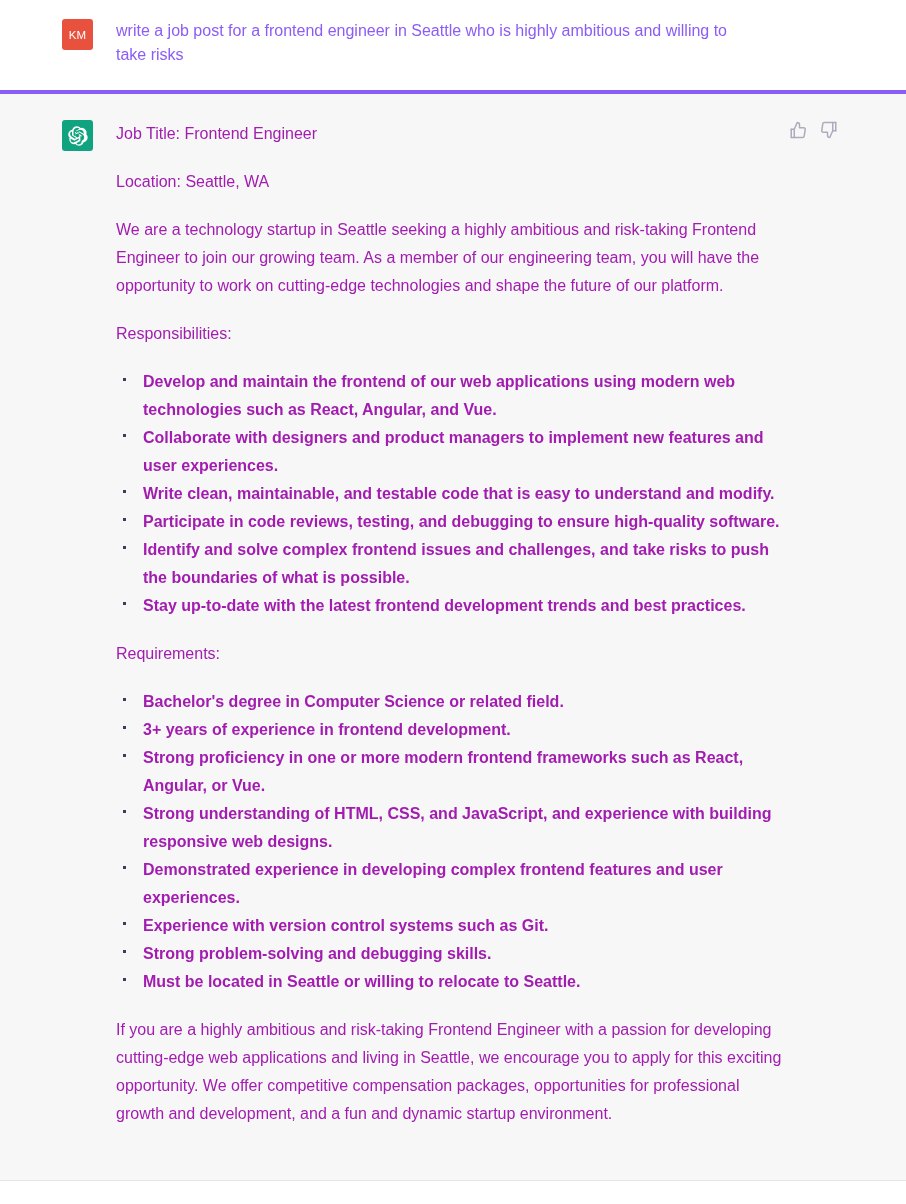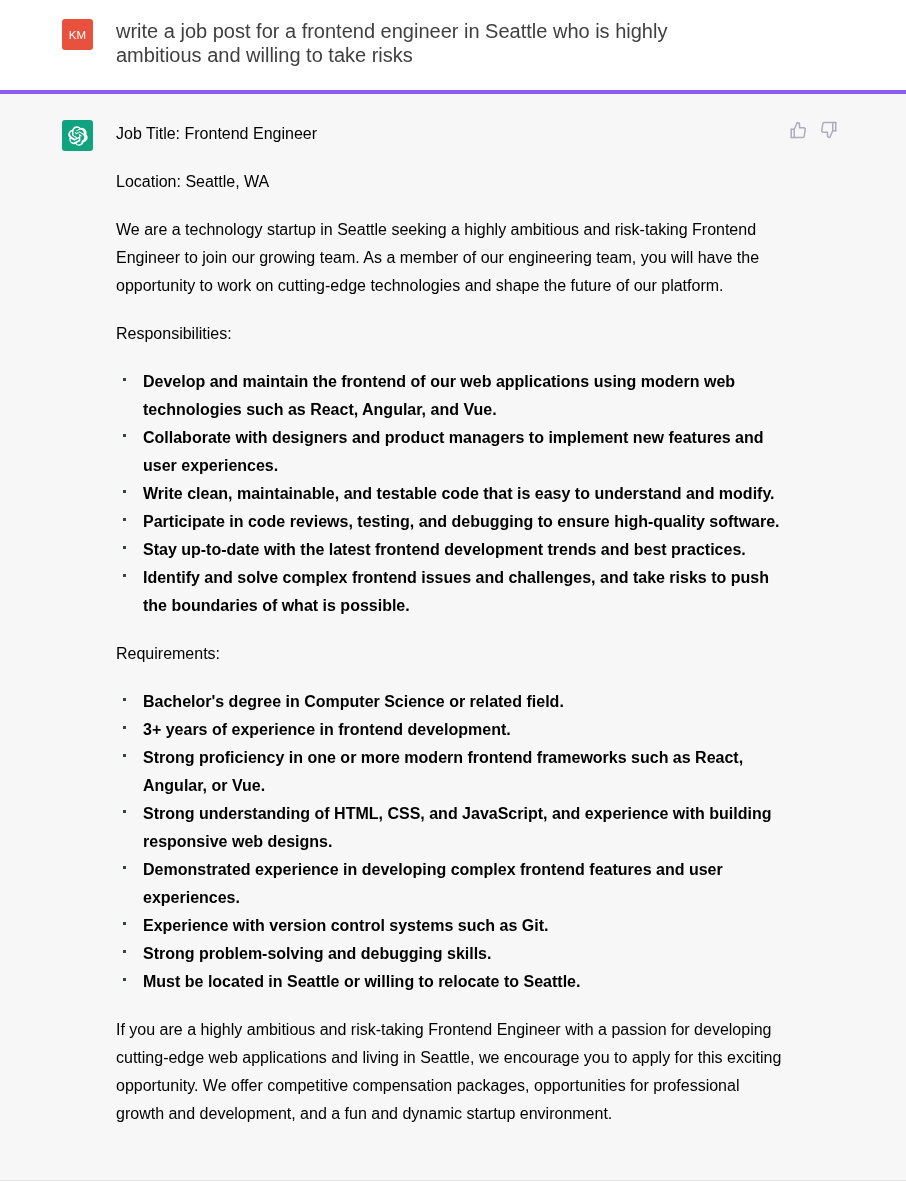--- a/index.html
+++ b/index.html
@@ -82,32 +82,32 @@
   
   .content {
     flex: 1 1 auto;
     min-width: 0;
     padding-right: 120px;
     color: #374151;
     font-size: 16px;
     line-height: 28px;
   }
 
-  .msg-assistant .content { color: #000000; }
+  .msg-assistant .content { color: #a21caf; }
 
   .content p {
     margin: 0 0 20px 0;
     white-space: normal;
   }
   .content p:last-child { margin-bottom: 0; }
 
   .user-text {
-    font-size: 20px;
+    font-size: 16px;
     line-height: 24px;
-    color: #404040;
+    color: #8b5cf6;
     max-width: 640px;
   }
 
   
   ul.bullets {
     list-style: none;
     margin: 0 0 20px 0;
     padding: 0;
   }
   ul.bullets li {
@@ -213,22 +213,22 @@
 
         <p>We are a technology startup in Seattle seeking a highly ambitious and risk-taking Frontend Engineer to join our growing team. As a member of our engineering team, you will have the opportunity to work on cutting-edge technologies and shape the future of our platform.</p>
 
         <p>Responsibilities:</p>
 
         <ul class="bullets" id="responsibilities-list">
             <li>Develop and maintain the frontend of our web applications using modern web technologies such as React, Angular, and Vue.</li>
             <li>Collaborate with designers and product managers to implement new features and user experiences.</li>
             <li>Write clean, maintainable, and testable code that is easy to understand and modify.</li>
             <li>Participate in code reviews, testing, and debugging to ensure high-quality software.</li>
+            <li>Identify and solve complex frontend issues and challenges, and take risks to push the boundaries of what is possible.</li>
             <li>Stay up-to-date with the latest frontend development trends and best practices.</li>
-            <li>Identify and solve complex frontend issues and challenges, and take risks to push the boundaries of what is possible.</li>
           </ul>
 
         <p>Requirements:</p>
 
         <ul class="bullets" id="requirements-list">
             <li>Bachelor's degree in Computer Science or related field.</li>
             <li>3+ years of experience in frontend development.</li>
             <li>Strong proficiency in one or more modern frontend frameworks such as React, Angular, or Vue.</li>
             <li>Strong understanding of HTML, CSS, and JavaScript, and experience with building responsive web designs.</li>
             <li>Demonstrated experience in developing complex frontend features and user experiences.</li>

